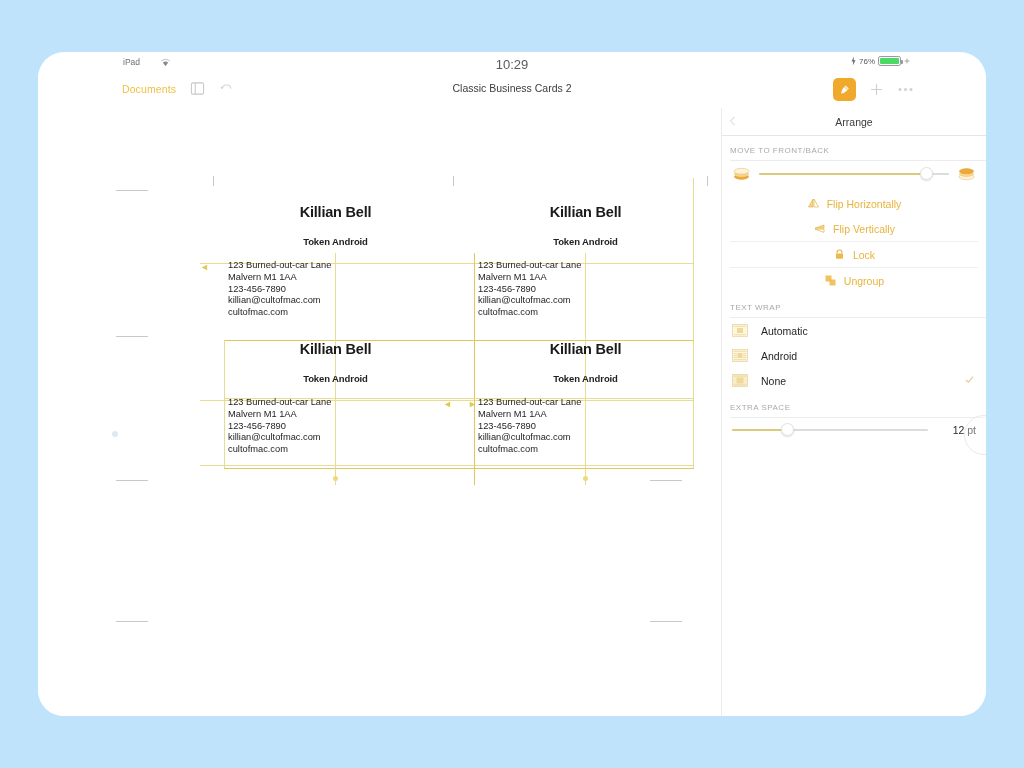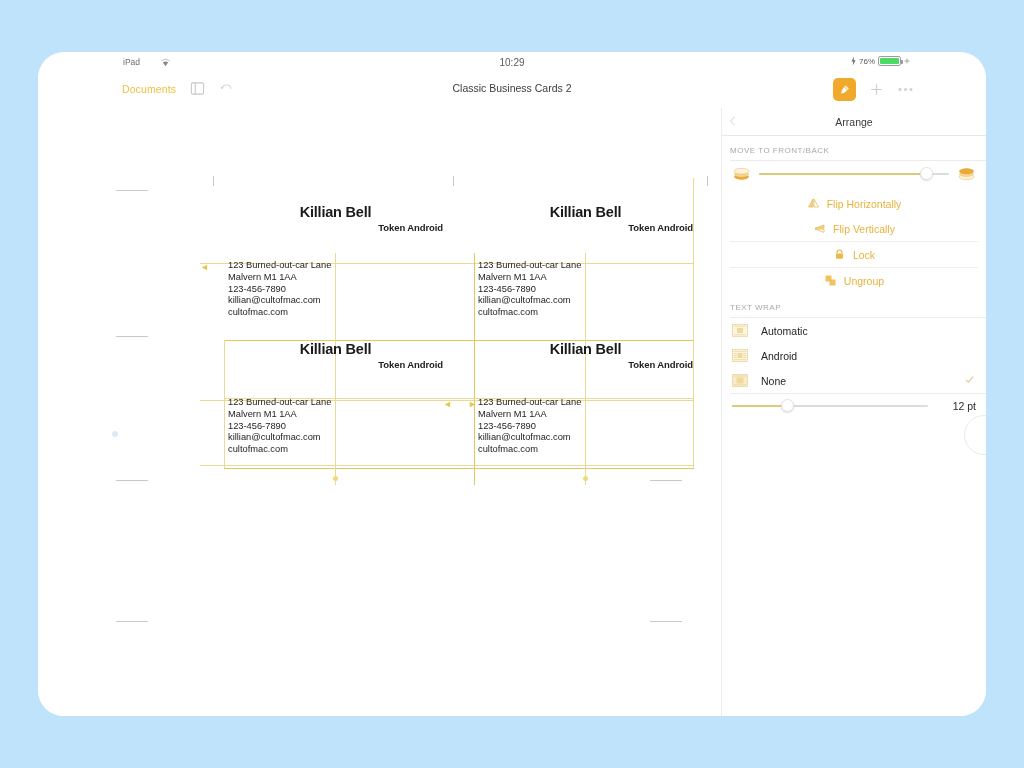--- a/index.html
+++ b/index.html
@@ -31,21 +31,21 @@
     width: 100%; height: 22px;
     font-size: 8.5px;
     color: #6d6d72;
   }
   .sb-left {
     position: absolute; left: 85px; top: 5px;
     display: flex; align-items: center; gap: 20px;
   }
   .sb-center {
     position: absolute; left: 0; right: 0; top: 5px;
-    text-align: center; font-size: 10px; color: #5a5a5f;
+    text-align: center; font-size: 13px; color: #5a5a5f;
   }
   .sb-right {
     position: absolute; right: 76px; top: 4px;
     display: flex; align-items: center; gap: 3px;
   }
   .wifi-ico { width: 11px; height: 9px; display: block; }
   .bolt-ico { width: 5px; height: 10px; display: block; }
   .batt {
     width: 23px; height: 10px;
     border: 1px solid #9a9aa0;
@@ -127,22 +127,22 @@
   }
 
   
   .card { position: absolute; }
   .card-name {
     font-family: "Liberation Sans", sans-serif;
     font-weight: bold; font-size: 14.5px; color: #1a1a1a;
     text-align: center; letter-spacing: -.2px;
   }
   .card-role {
-    font-size: 9.5px; color: #222; text-align: right;
-    font-weight: bold; margin-top: 2px; letter-spacing: -.1px;
+    font-size: 9.5px; color: #222; text-align: center;
+    font-weight: bold; margin-top: 16px; letter-spacing: -.1px;
   }
   .card-addr {
     position: absolute;
     font-size: 9.3px; color: #1c1c1c; line-height: 11.8px;
     white-space: nowrap;
   }
 
   
   #panel {
     position: absolute; right: 0; top: 56px;
@@ -449,20 +449,21 @@
           <rect x=".5" y=".5" width="15" height="12" fill="#f7ecce" stroke="#ecd79b" stroke-width=".8"></rect>
           <rect x="4.5" y="3.5" width="7" height="6" fill="#f0d79a"></rect>
           <path d="M1.6 2.1 H14.4 M1.6 10.9 H14.4" stroke="#e6cf92" stroke-width=".7"></path>
         </svg>
         <span>None</span>
         <svg class="check-ico" viewBox="0 0 10 10">
           <path d="M1 5.4 L3.7 8 L9 1.8" stroke="#c8a23c" stroke-width="1.3" fill="none"></path>
         </svg>
       </div>
 
+      <div class="sec-label">EXTRA SPACE</div>
       <div class="sec-rule"></div>
       <div class="extra-row">
         <div class="slider-track">
           <div class="slider-fill" style="width:28%;"></div>
           <div class="slider-knob" style="left:calc(28% - 6px);"></div>
         </div>
         <span class="extra-val">12 pt</span>
       </div>
 
     </div>

